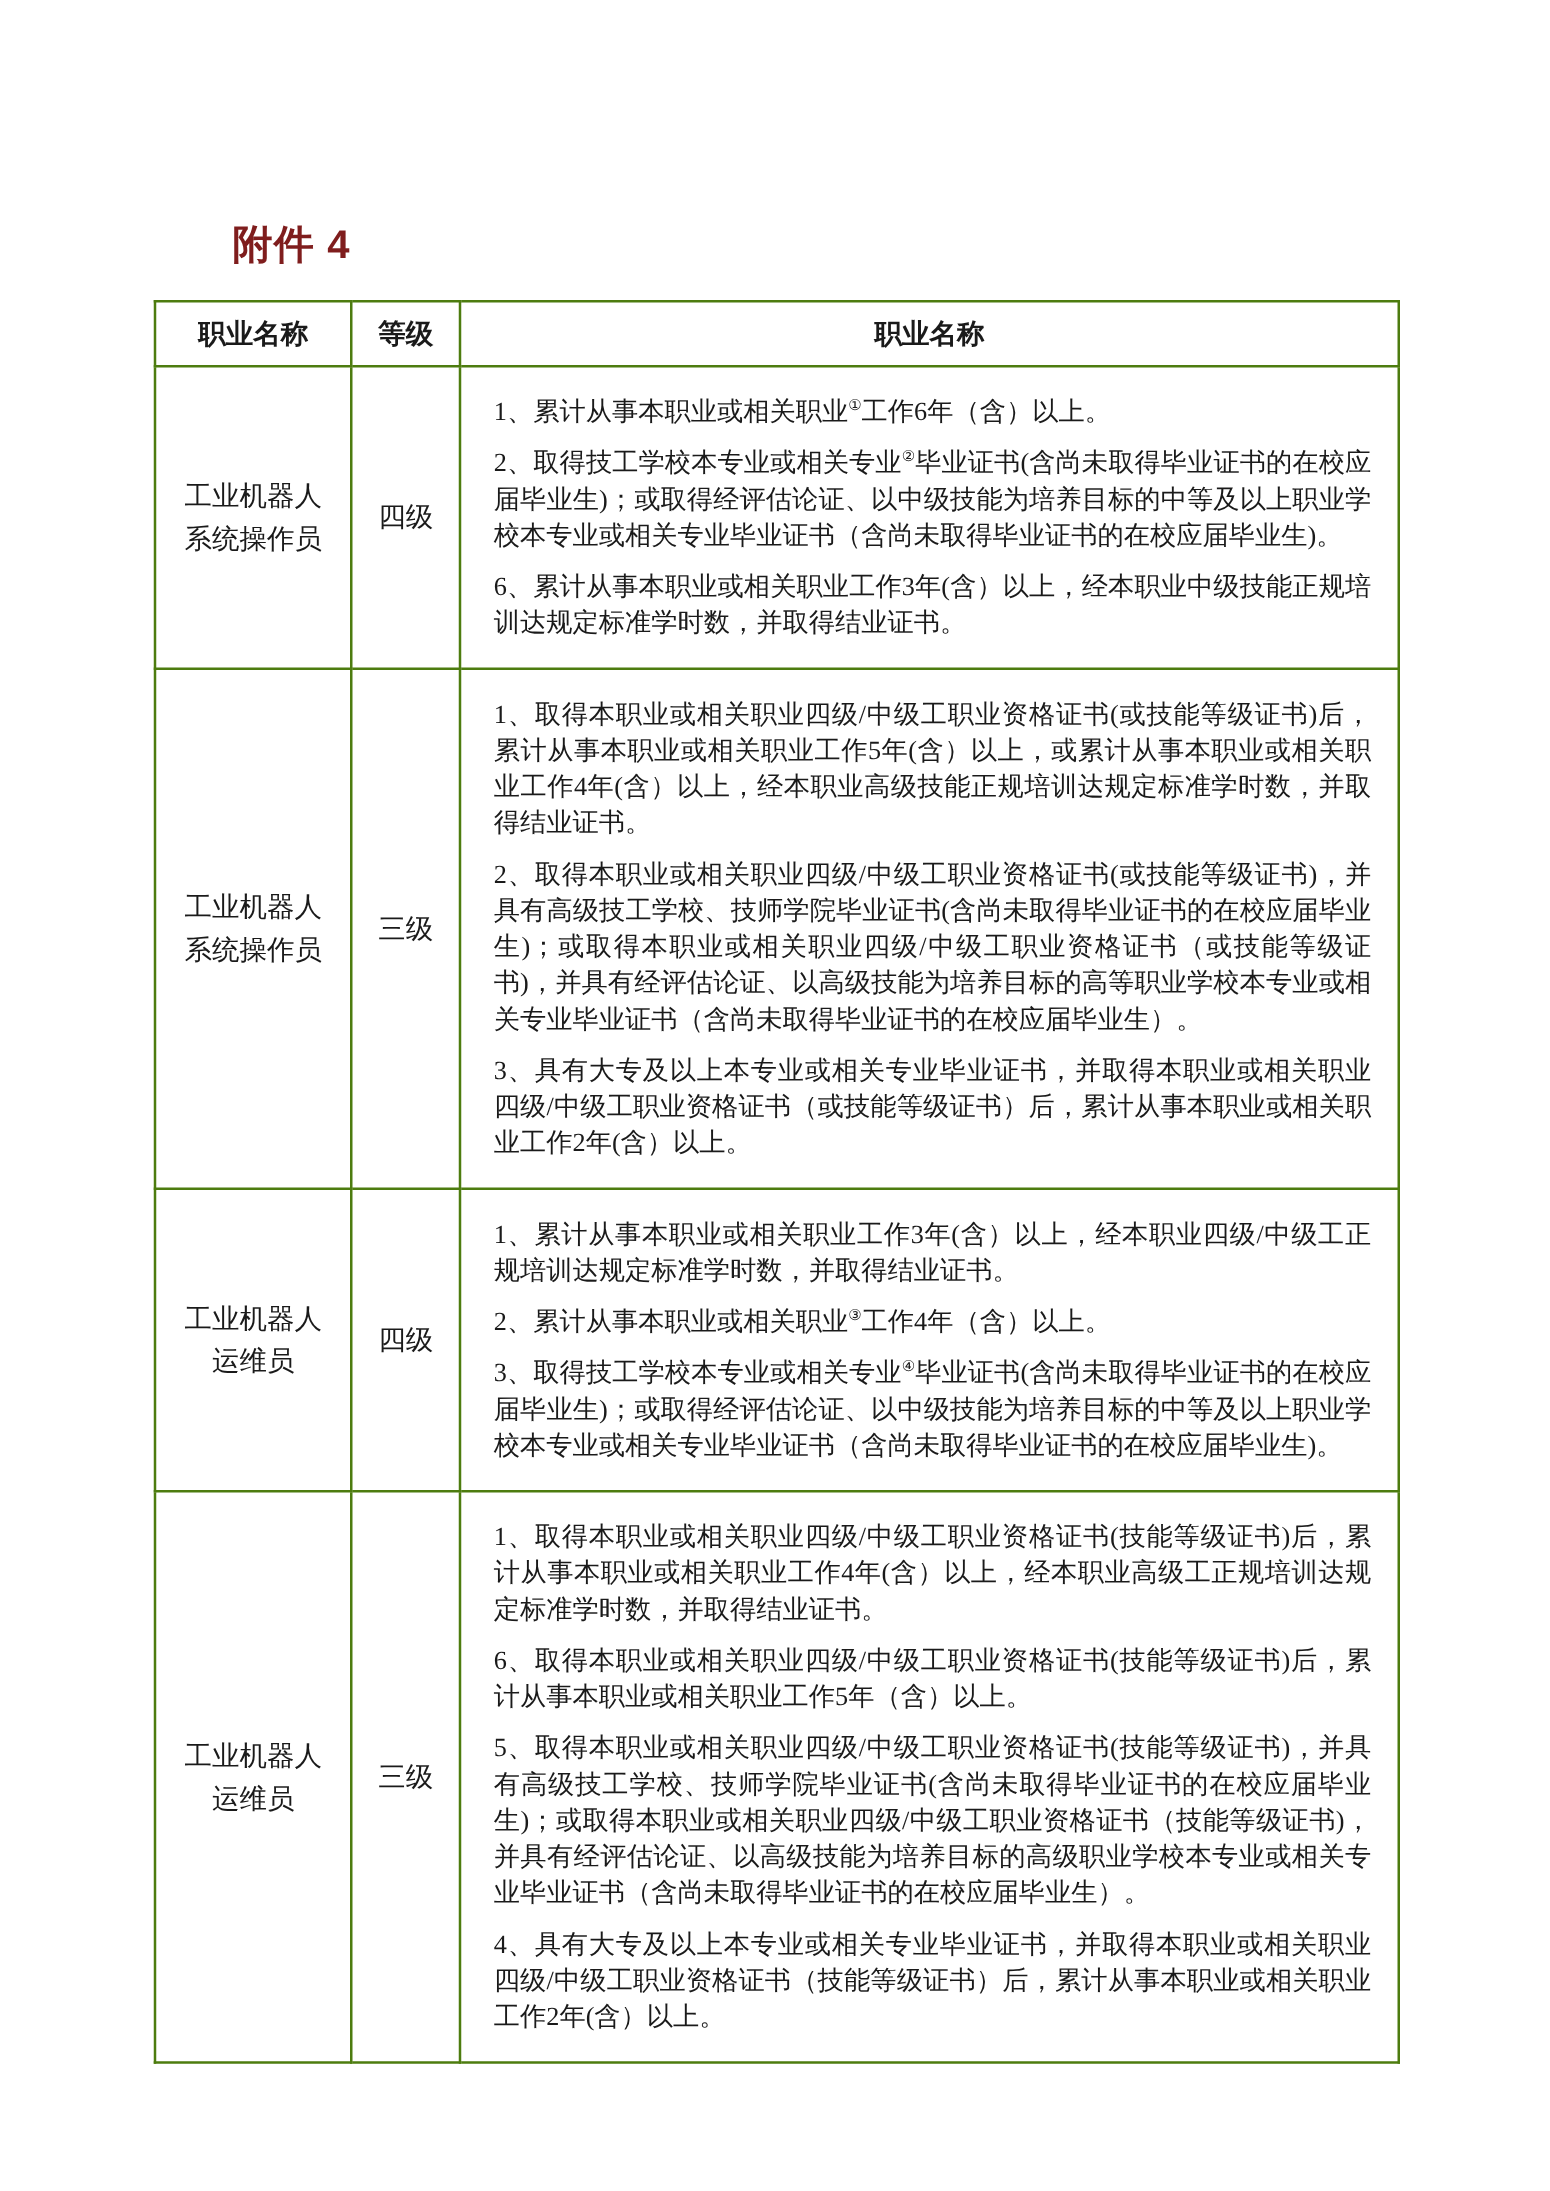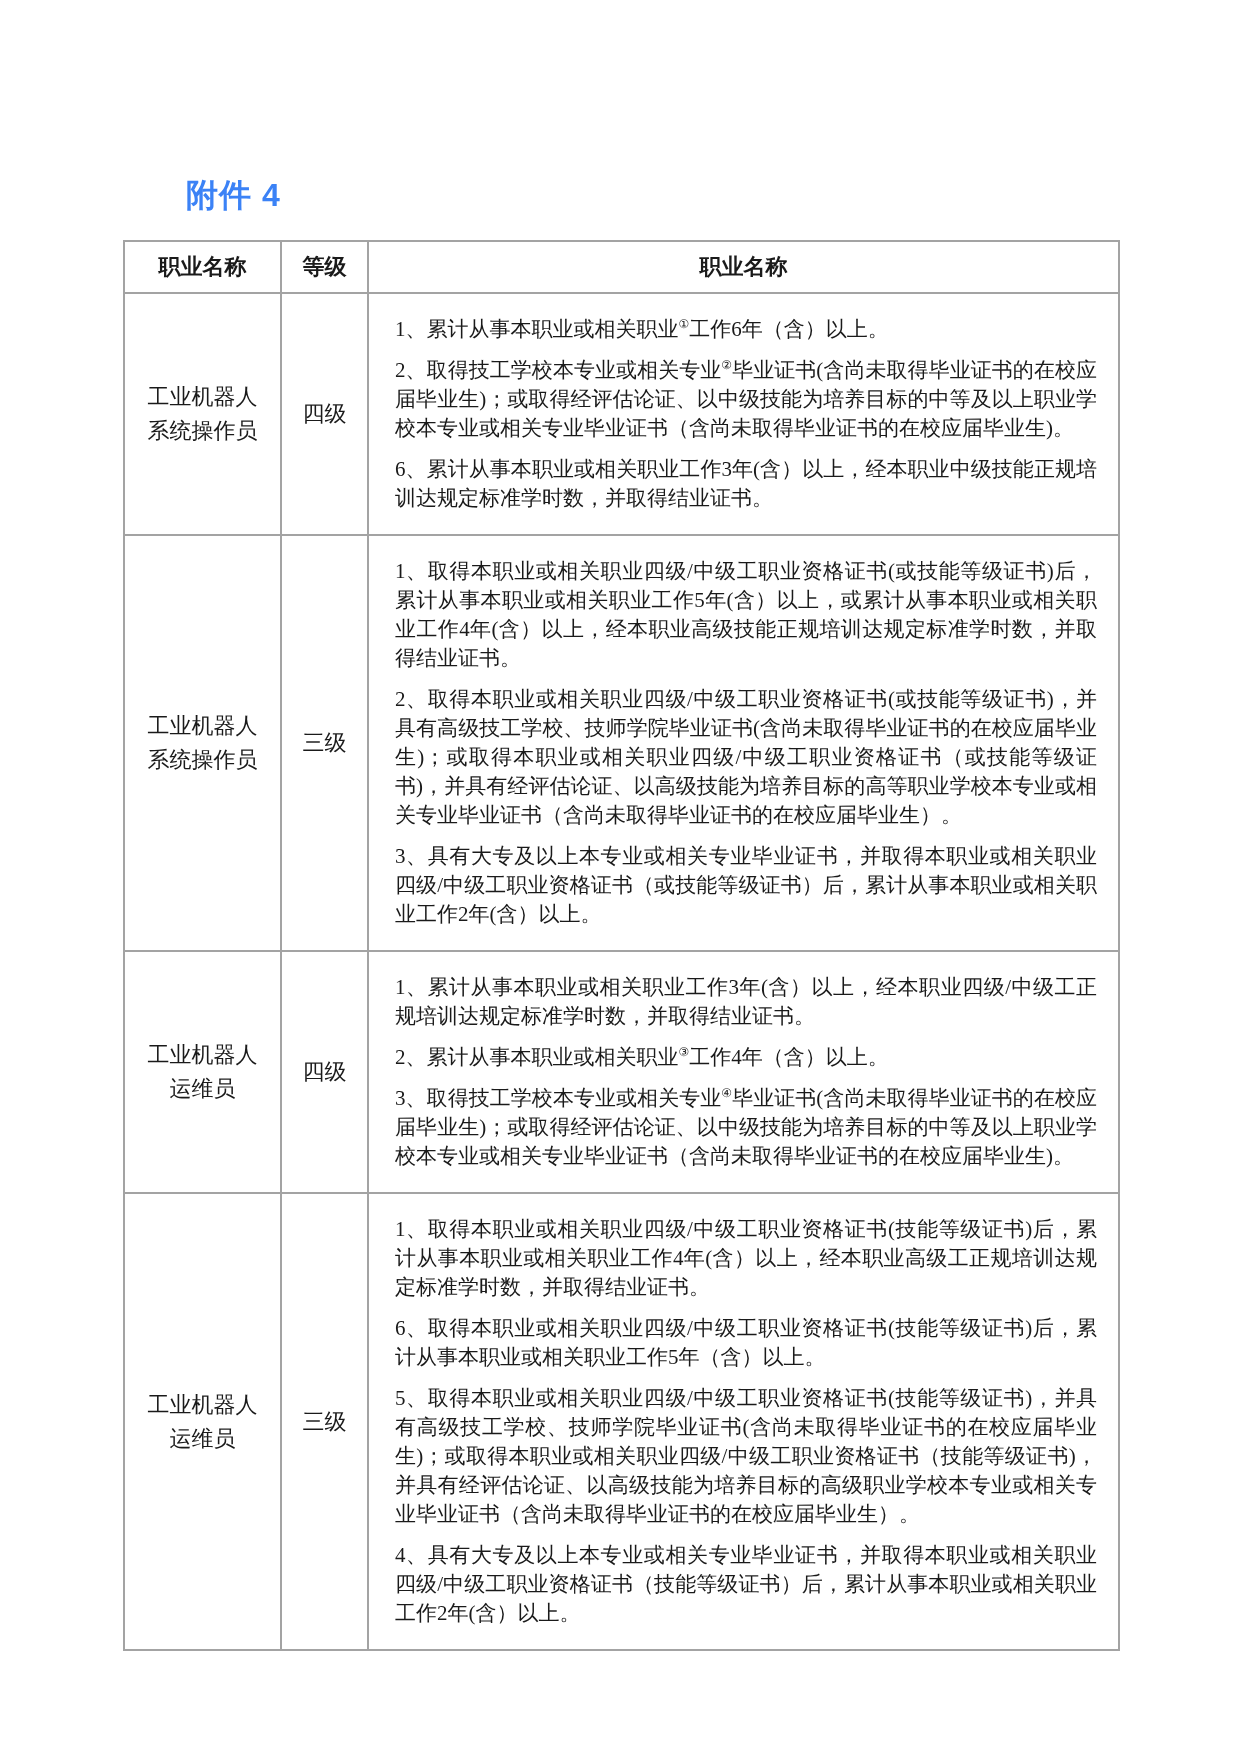--- a/index.html
+++ b/index.html
@@ -12,34 +12,34 @@
     font-family: "Liberation Serif", "DejaVu Serif", serif;
     overflow: hidden;
   }
   .doc-title {
     position: absolute;
     left: 186px;
     top: 174px;
     font-size: 32px;
     font-weight: 700;
     font-family: "Liberation Sans", "DejaVu Sans", sans-serif;
-    color: #3b82f6;
+    color: #7f1d1d;
     letter-spacing: 1px;
   }
   table.main-table {
     position: absolute;
     left: 123px;
     top: 240px;
     width: 995px;
     border-collapse: collapse;
     table-layout: fixed;
   }
   table.main-table th,
   table.main-table td {
-    border: 2px solid #a3a3a3;
+    border: 2px solid #4d7c0f;
     color: #1a1a1a;
   }
   th.hdr {
     height: 50px;
     font-size: 22px;
     font-weight: 700;
     text-align: center;
     vertical-align: middle;
     padding: 0;
   }

